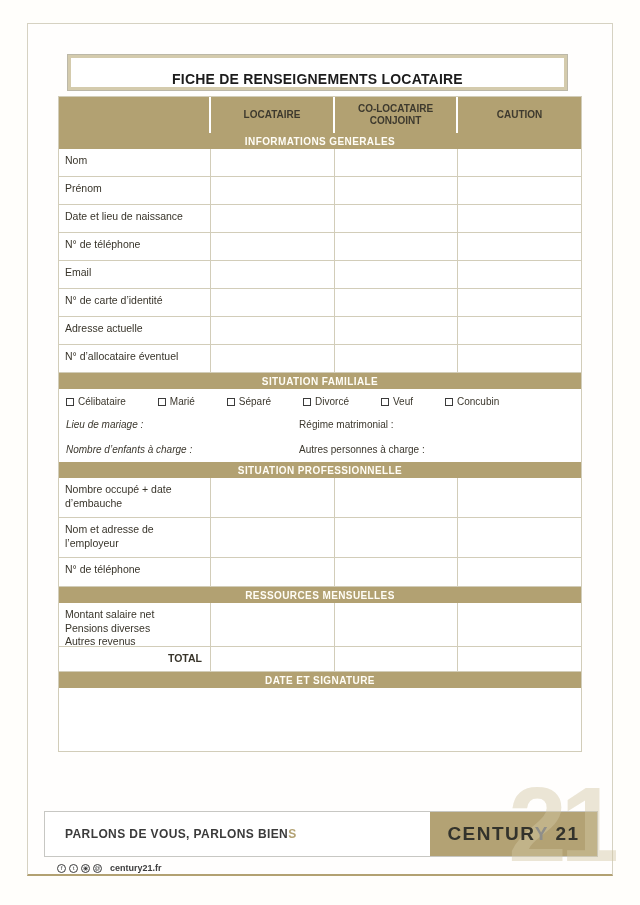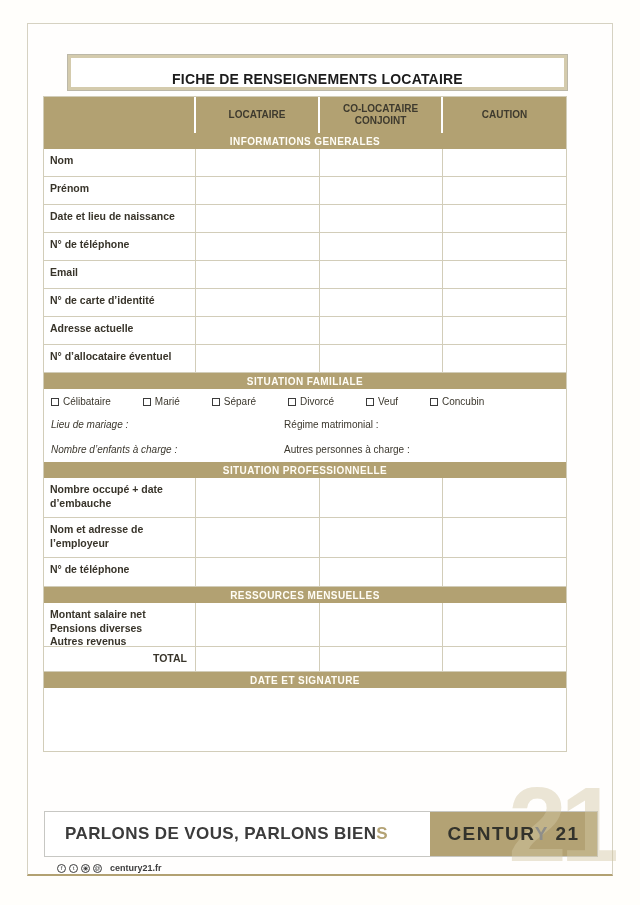--- a/index.html
+++ b/index.html
@@ -15,34 +15,34 @@
   
   .title-box {
     position:absolute; left:40px; top:31px; width:499px; height:35px;
     border:3px solid #d4cbad; outline:1px solid #bcb8a8;
     background:#fff; display:flex; align-items:flex-end; justify-content:center;
   }
   .title-box span { font-size:14px; font-weight:bold; color:#1c1c1c; letter-spacing:.2px; }
 
   
   .form-table {
-    position:absolute; left:15px; top:72px; width:524px;
+    position:absolute; left:30px; top:72px; width:524px;
     border:1px solid #d2cdb9; background:#fff;
   }
   .row { display:grid; grid-template-columns:152px 124px 123px 123px; border-bottom:1px solid #d2cdb9; }
   .row > div { border-right:1px solid #d2cdb9; }
   .row > div:last-child { border-right:none; }
 
   .thead { background:#b2a172; border-bottom:none; height:36px; }
   .thead > div { border-right:2px solid #fff; display:flex; align-items:center; justify-content:center; text-align:center; font-size:10px; font-weight:bold; color:#3e3a2e; line-height:1.25; padding:0 14px; }
   .thead > div:last-child { border-right:none; }
 
   .band { background:#b2a172; height:16px; display:flex; align-items:center; justify-content:center; font-size:10px; font-weight:bold; color:#fffdf6; letter-spacing:.4px; }
 
-  .label-cell { font-size:10.5px; font-weight:bold; color:#38342a; padding:5px 17px 0 6px; line-height:1.3; }
+  .label-cell { font-size:10.5px; font-weight:normal; color:#38342a; padding:5px 17px 0 6px; line-height:1.3; }
   .gen { height:28px; }
   .pro2 { height:40px; }
   .pro1 { height:29px; }
   .res { height:44px; }
   .tot { height:25px; }
   .total-label { text-align:right; padding-right:8px; padding-top:5px; font-size:10.5px; font-weight:bold; color:#38342a; }
 
   
   .fam-options { display:flex; align-items:center; gap:32px; padding:5px 0 2px 7px; height:22px; }
   .fam-opt { display:inline-flex; align-items:center; gap:4px; font-size:10px; color:#3b372d; }
@@ -52,21 +52,21 @@
   .fam-line.l2 { height:25px; }
 
   .sig-box { height:63px; background:#fff; }
 
   
   .footer-bar {
     position:absolute; left:16px; top:787px; width:554px; height:46px;
     background:#fff; border:1px solid #c7c7c3;
     display:flex; align-items:stretch; justify-content:space-between;
   }
-  .slogan { display:flex; align-items:center; padding-left:20px; font-size:17px; font-weight:bold; color:#3b3b3b; letter-spacing:.4px; white-space:pre; }
+  .slogan { display:flex; align-items:center; padding-left:20px; font-size:12px; font-weight:bold; color:#3b3b3b; letter-spacing:.4px; white-space:pre; }
   .slogan .accent { color:#b3a274; }
   .brand-block { width:167px; background:#b3a274; display:flex; align-items:center; justify-content:center; position:relative; }
   .brand-text { position:relative; z-index:6; font-size:19px; font-weight:bold; color:#33332c; letter-spacing:1.5px; white-space:pre; }
   .brand-text .y { color:#8f8e89; }
 
   .social-line { position:absolute; left:29px; top:839px; display:flex; align-items:center; gap:3px; }
   .soc { width:9px; height:9px; border:1px solid #3c3c3c; border-radius:50%; display:inline-flex; align-items:center; justify-content:center; font-size:6px; color:#3c3c3c; line-height:1; background:#fff; }
   .site { font-size:9px; font-weight:bold; color:#3c3c3c; margin-left:5px; }
 
   .watermark {

